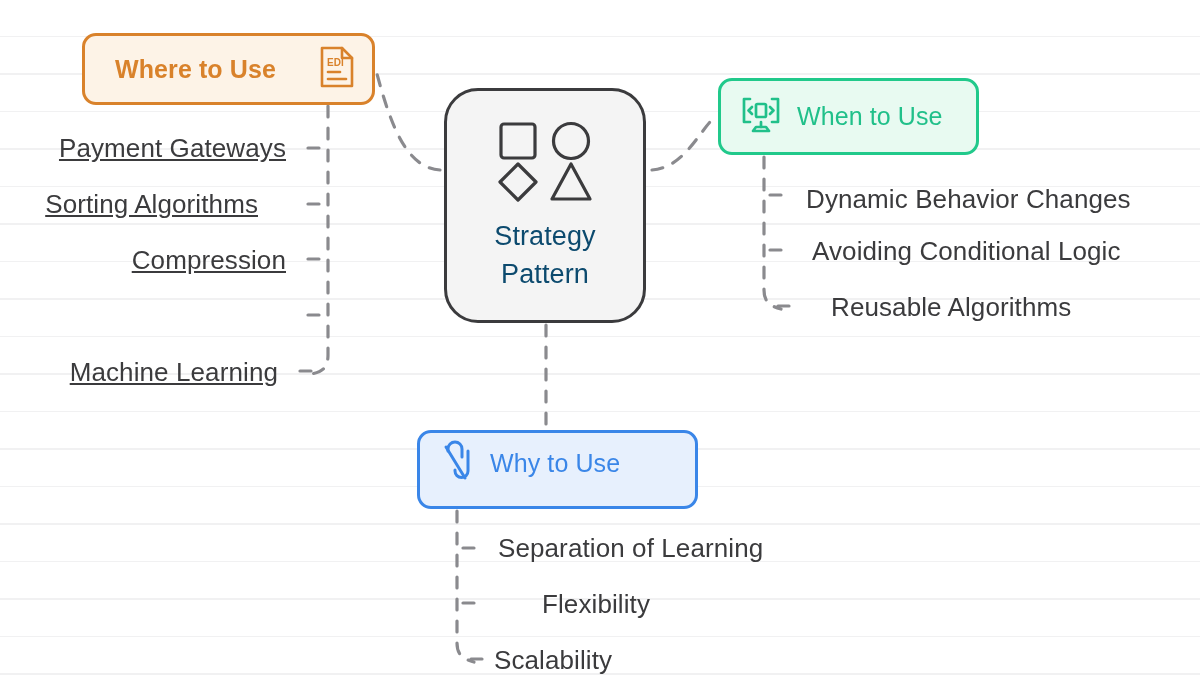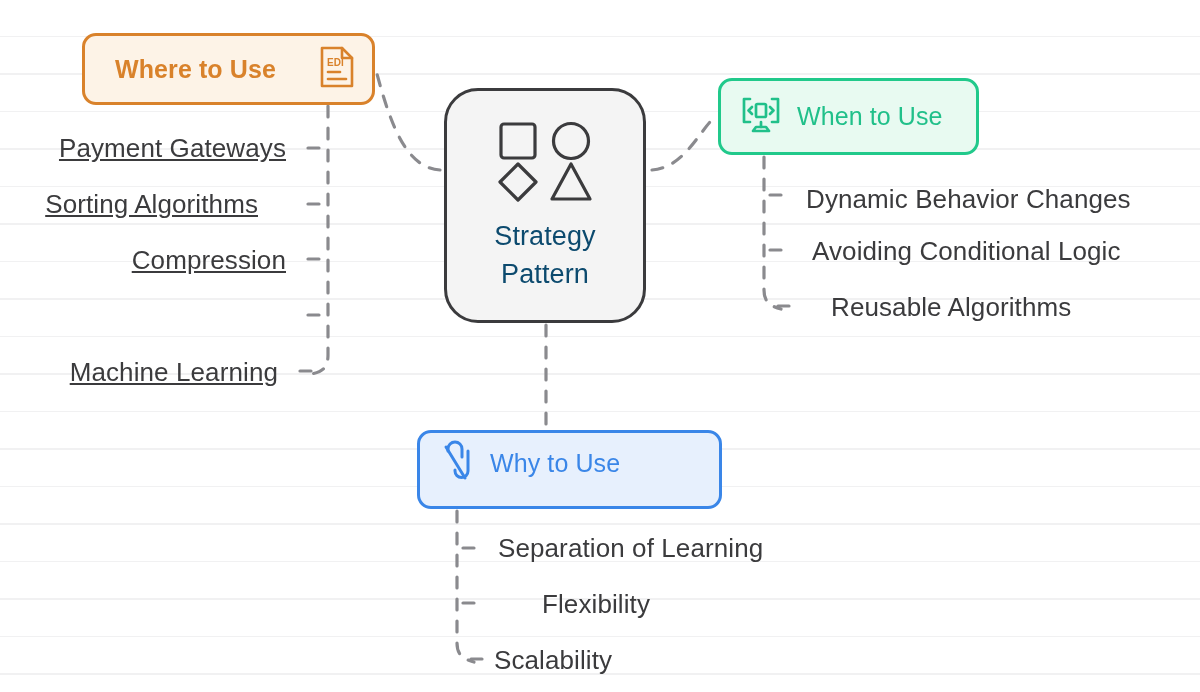--- a/index.html
+++ b/index.html
@@ -91,21 +91,21 @@
     width: 261px; height: 77px;
     border-color: #21c98b;
     background: #e8faf1;
     padding: 0 22px 0 18px;
     gap: 14px;
   }
   .pill-when .pill-label { color: #21c08a; }
 
   .pill-why {
     left: 417px; top: 430px;
-    width: 305px; height: 79px;
+    width: 281px; height: 79px;
     border-color: #3a86e8;
     background: #e7f0fd;
     padding: 0 22px 12px 18px;
     gap: 8px;
   }
   .pill-why .pill-label { color: #3a86e8; }
 
   
   .leaf {
     position: absolute;

